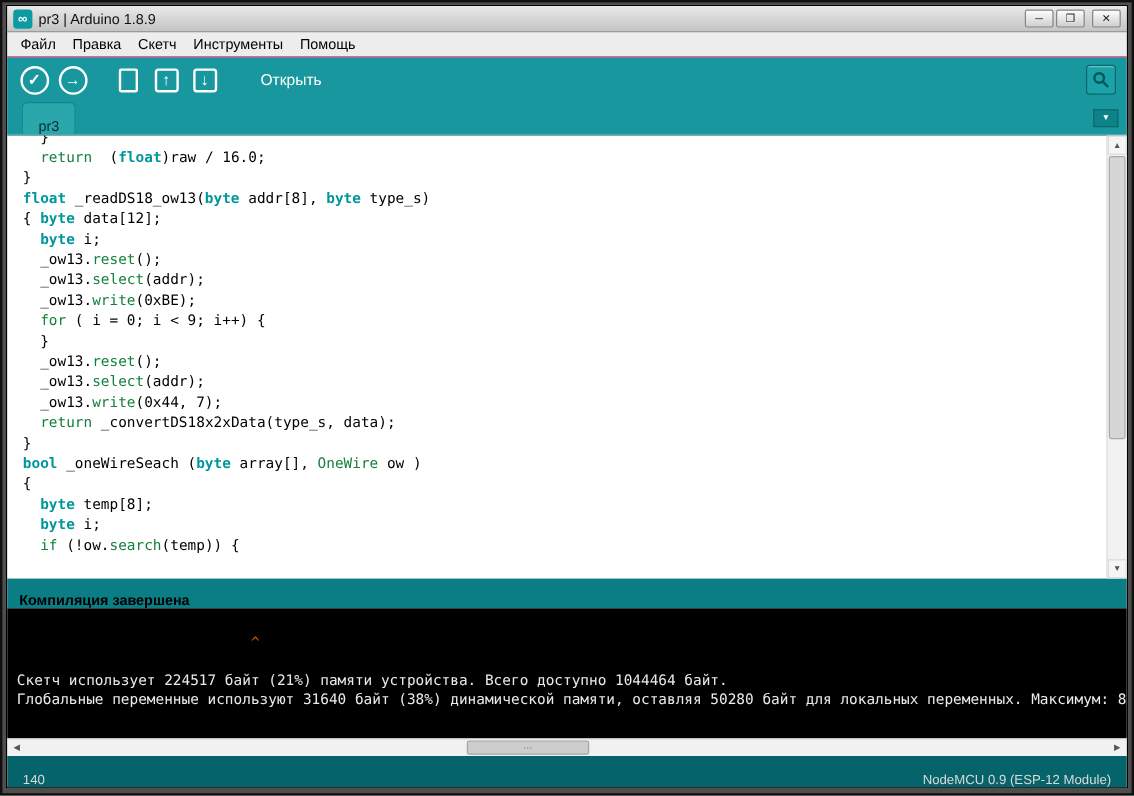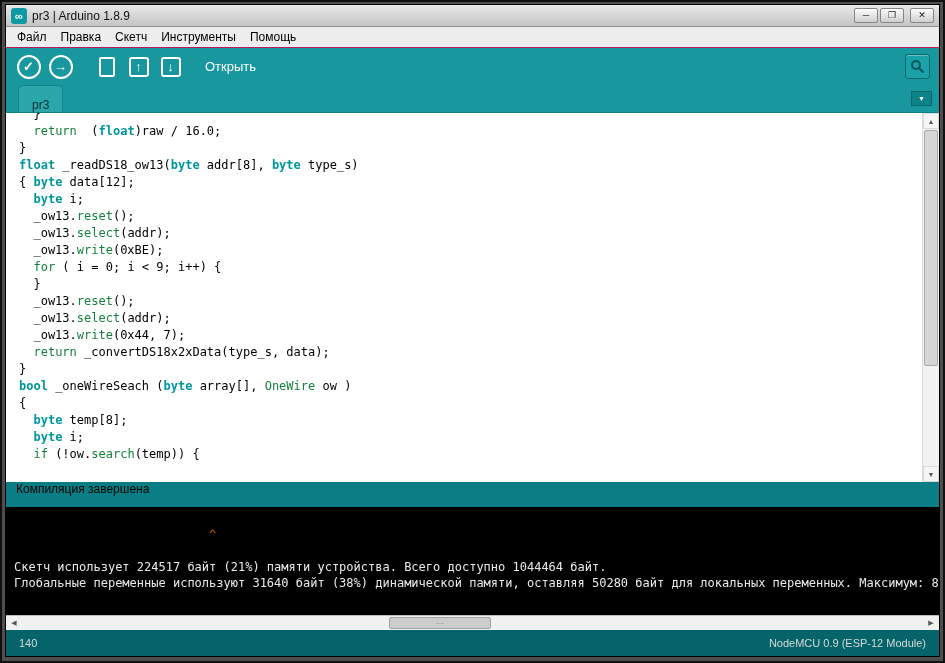--- a/index.html
+++ b/index.html
@@ -21,57 +21,57 @@
   .menubar{height:21px;background:#ededed;display:flex;align-items:center;padding:0 4px;border-bottom:1px solid #be185d;flex:0 0 auto}
   .menu-item{font-size:12px;padding:2px 7px;color:#000;cursor:default}
 
   
   .toolbar{height:37px;background:#18989e;display:flex;align-items:center;padding:0 9px;position:relative;gap:5px;flex:0 0 auto}
   .tbtn{width:27px;height:27px;display:flex;align-items:center;justify-content:center}
   .circle,.sq,.doc{display:flex;align-items:center;justify-content:center;color:#fff;font-weight:bold}
   .circle{width:24px;height:24px;border:2px solid #fff;border-radius:50%;font-size:13px}
   .sq{width:20px;height:20px;border:2px solid #fff;border-radius:3px;font-size:13px}
   .doc{width:16px;height:20px;border:2px solid #fff;border-radius:2px}
-  .hover-label{color:#fff;font-size:13px;margin-left:16px}
+  .hover-label{color:#fff;font-size:13px;margin-left:28px}
   .serial-btn{position:absolute;right:9px;top:6px;width:25px;height:25px;background:#1aa2a8;border:1px solid #0a686d;border-radius:3px;display:flex;align-items:center;justify-content:center;box-shadow:inset 0 1px 0 rgba(255,255,255,.35)}
 
   
   .tabbar{height:27px;background:#18989e;position:relative;display:flex;align-items:flex-end;padding-left:12px;flex:0 0 auto}
   .tab{height:27px;background:#2ba6ab;border:1px solid #12858b;border-bottom:none;border-radius:5px 5px 0 0;padding:0 13px;font-size:12px;color:#032f31;display:flex;align-items:flex-end}
   .tab-dd{position:absolute;right:7px;top:6px;width:21px;height:15px;background:#0d8389;border:1px solid #0a686d;color:#fff;font-size:7px;text-align:center;line-height:14px}
 
   
   .editor{flex:1 1 auto;background:#fff;position:relative;overflow:hidden;border-top:1px solid #0f7f85}
   .code{margin-top:-7px;padding-left:13px;font-family:"DejaVu Sans Mono",monospace;font-size:12px;line-height:17px;color:#000}
   .code-line{white-space:pre}
   .tok-p{color:#000}
   .tok-k{color:#00979c;font-weight:bold}
   .tok-o{color:#15803d}
   .vscroll{position:absolute;right:0;top:0;bottom:0;width:17px;background:#f2f2f2;border-left:1px solid #dcdcdc}
   .vs-arrow{height:16px;display:flex;align-items:center;justify-content:center;font-size:7px;color:#555;border:1px solid #dadada;background:#f5f5f5}
   .vs-arrow.bottom{position:absolute;bottom:0;left:0;right:0}
   .vs-thumb{position:absolute;left:1px;right:1px;top:17px;height:64%;background:#d6d6d6;border:1px solid #a9a9a9;border-radius:2px}
 
   
-  .statusbar{height:25px;background:#0a7e84;color:#000;font-size:12px;font-weight:normal;display:flex;align-items:flex-start;padding-left:10px;flex:0 0 auto}
+  .statusbar{height:25px;background:#0a7e84;color:#000;font-size:12px;font-weight:bold;display:flex;align-items:flex-end;padding-left:10px;flex:0 0 auto}
 
   
   .console{height:108px;background:#000;padding:4px 8px;font-family:"DejaVu Sans Mono",monospace;font-size:12px;line-height:16px;overflow:hidden;flex:0 0 auto}
   .console-line{white-space:pre}
   .c-plain{color:#eaeaea}
   .c-orange{color:#d35400}
 
   
   .hscroll{height:15px;background:#f1f1f1;position:relative;border-top:1px solid #bdbdbd;flex:0 0 auto}
   .hs-arrow{position:absolute;top:0;width:16px;height:100%;display:flex;align-items:center;justify-content:center;font-size:7px;color:#555}
   .hs-left{left:0}.hs-right{right:0}
   .hs-thumb{position:absolute;left:41%;width:11%;top:1px;bottom:1px;background:#cdcdcd;border:1px solid #a3a3a3;border-radius:2px;display:flex;align-items:center;justify-content:center;color:#7d7d7d;font-size:9px;line-height:8px}
 
   
-  .footer{height:26px;background:#04646a;display:flex;align-items:center;justify-content:space-between;padding:0 13px;color:#d9d9d9;font-size:11px;flex:0 0 auto}
+  .footer{height:26px;background:#04646a;display:flex;align-items:flex-end;justify-content:space-between;padding:0 13px;color:#d9d9d9;font-size:11px;flex:0 0 auto}
 </style>
 </head>
 <body>
 
 <div class="desktop">
   <div class="frame">
     <div class="window">
 
       <div class="titlebar">
         <div class="app-icon">∞</div>

